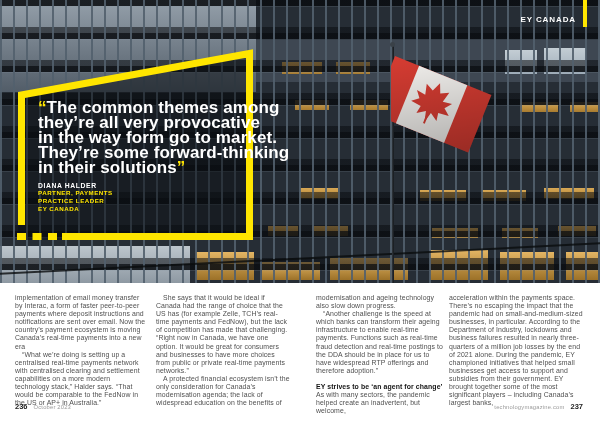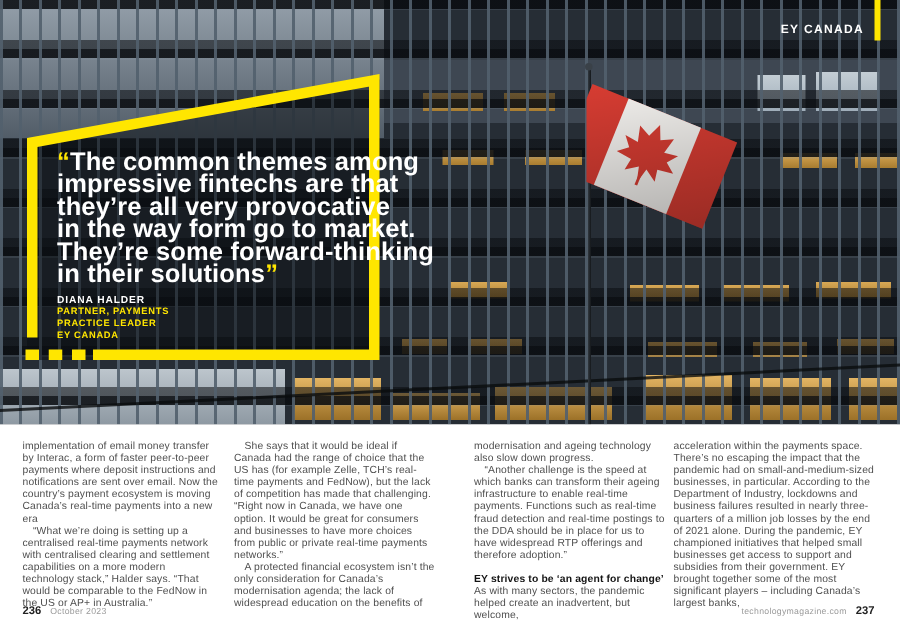--- a/index.html
+++ b/index.html
@@ -136,21 +136,20 @@
     <svg class="quote-frame" width="600" height="283" viewBox="0 0 600 283">
       <polygon points="18,96 253,53 253,240 18,240" fill="rgba(9,13,18,0.5)"></polygon>
       <path d="M21.5,225 L21.5,95 L249.5,53.5 L249.5,236.5 L62,236.5" fill="none" stroke="#FFE600" stroke-width="7"></path>
       <rect x="17" y="233" width="9" height="7" fill="#FFE600"></rect>
       <rect x="32.5" y="233" width="9" height="7" fill="#FFE600"></rect>
       <rect x="48" y="233" width="9" height="7" fill="#FFE600"></rect>
     </svg>
 
     <div class="quote-content">
       <div class="qline"><span class="qmark">“</span><span>The common themes among</span></div>
-      <div class="qline">impressive fintechs are that</div>
       <div class="qline">they’re all very provocative</div>
       <div class="qline">in the way form go to market.</div>
       <div class="qline">They’re some forward-thinking</div>
       <div class="qline"><span>in their solutions</span><span class="qmark">”</span></div>
       <div class="attribution">
         <div class="attr-name">DIANA HALDER</div>
         <div class="attr-role">PARTNER, PAYMENTS</div>
         <div class="attr-role">PRACTICE LEADER</div>
         <div class="attr-role">EY CANADA</div>
       </div>

